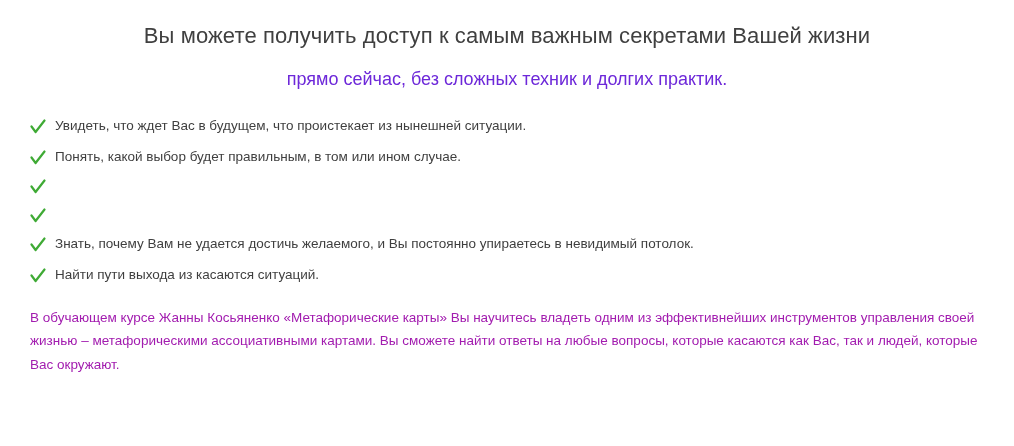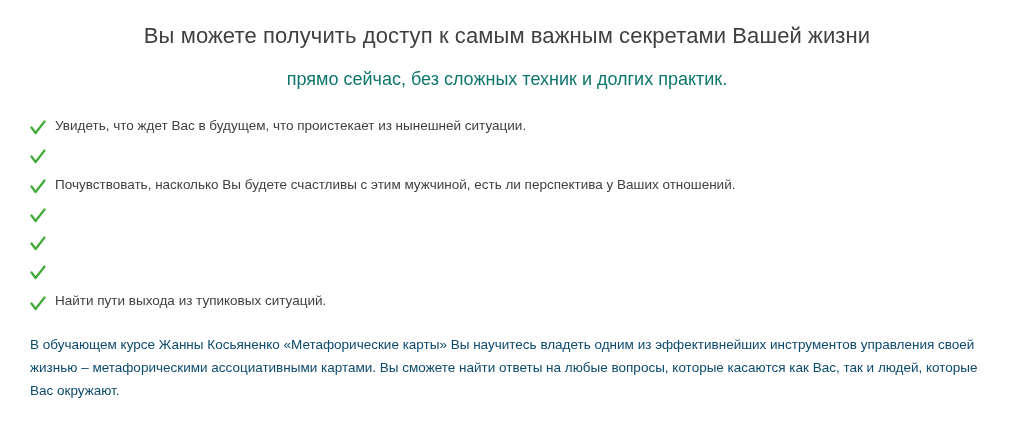--- a/index.html
+++ b/index.html
@@ -28,34 +28,34 @@
     color: #404040;
     letter-spacing: 0.1px;
     margin: 0;
     padding-top: 22px;
     line-height: 1.25;
   }
   .subheadline {
     text-align: center;
     font-size: 18px;
     font-weight: 400;
-    color: #0f766e;
+    color: #6d28d9;
     margin: 0;
     padding-top: 18px;
     line-height: 1.3;
   }
   .list {
     margin: 0;
     padding: 0;
     list-style: none;
     margin-top: 26px;
   }
   .list-item {
     display: flex;
-    align-items: flex-end;
+    align-items: center;
     padding: 0 30px 0 30px;
     margin-bottom: 12.5px;
   }
   .check {
     flex: 0 0 auto;
     width: 16px;
     height: 16px;
     margin-right: 9px;
     position: relative;
     top: 1px;
@@ -67,21 +67,21 @@
     font-size: 13.5px;
     line-height: 1.35;
     color: #3f3f3f;
   }
   .paragraph {
     margin: 0;
     padding: 0 24px 0 30px;
     margin-top: 22px;
     font-size: 13.5px;
     line-height: 1.72;
-    color: #0c4a6e;
+    color: #a21caf;
     max-width: 985px;
   }
 </style>
 </head>
 <body>
 
 <div class="page">
 
   <h1 class="headline">Вы можете получить доступ к самым важным секретами Вашей жизни</h1>
   <h2 class="subheadline">прямо сейчас, без сложных техник и долгих практик.</h2>
@@ -94,28 +94,21 @@
           </svg>
       </span>
       <span class="item-text">Увидеть, что ждет Вас в будущем, что проистекает из нынешней ситуации.</span>
     </li>
     <li class="list-item">
       <span class="check">
         <svg width="16" height="16" viewBox="0 0 16 16">
             <path d="M1.5 7.5 L5.6 13 L14.5 1.5" fill="none" stroke="#3faa35" stroke-width="2.2" stroke-linecap="round" stroke-linejoin="round"></path>
           </svg>
       </span>
-    </li>
-    <li class="list-item">
-      <span class="check">
-        <svg width="16" height="16" viewBox="0 0 16 16">
-            <path d="M1.5 7.5 L5.6 13 L14.5 1.5" fill="none" stroke="#3faa35" stroke-width="2.2" stroke-linecap="round" stroke-linejoin="round"></path>
-          </svg>
-      </span>
-      <span class="item-text">Почувствовать, насколько Вы будете счастливы с этим мужчиной, есть ли перспектива у Ваших отношений.</span>
+      <span class="item-text">Понять, какой выбор будет правильным, в том или ином случае.</span>
     </li>
     <li class="list-item">
       <span class="check">
         <svg width="16" height="16" viewBox="0 0 16 16">
             <path d="M1.5 7.5 L5.6 13 L14.5 1.5" fill="none" stroke="#3faa35" stroke-width="2.2" stroke-linecap="round" stroke-linejoin="round"></path>
           </svg>
       </span>
     </li>
     <li class="list-item">
       <span class="check">
@@ -123,26 +116,27 @@
             <path d="M1.5 7.5 L5.6 13 L14.5 1.5" fill="none" stroke="#3faa35" stroke-width="2.2" stroke-linecap="round" stroke-linejoin="round"></path>
           </svg>
       </span>
     </li>
     <li class="list-item">
       <span class="check">
         <svg width="16" height="16" viewBox="0 0 16 16">
             <path d="M1.5 7.5 L5.6 13 L14.5 1.5" fill="none" stroke="#3faa35" stroke-width="2.2" stroke-linecap="round" stroke-linejoin="round"></path>
           </svg>
       </span>
+      <span class="item-text">Знать, почему Вам не удается достичь желаемого, и Вы постоянно упираетесь в невидимый потолок.</span>
     </li>
     <li class="list-item">
       <span class="check">
         <svg width="16" height="16" viewBox="0 0 16 16">
             <path d="M1.5 7.5 L5.6 13 L14.5 1.5" fill="none" stroke="#3faa35" stroke-width="2.2" stroke-linecap="round" stroke-linejoin="round"></path>
           </svg>
       </span>
-      <span class="item-text">Найти пути выхода из тупиковых ситуаций.</span>
+      <span class="item-text">Найти пути выхода из касаются ситуаций.</span>
     </li>
   </ul>
 
   <p class="paragraph">В обучающем курсе Жанны Косьяненко «Метафорические карты» Вы научитесь владеть одним из эффективнейших инструментов управления своей жизнью – метафорическими ассоциативными картами. Вы сможете найти ответы на любые вопросы, которые касаются как Вас, так и людей, которые Вас окружают.</p>
 
 </div>
 
 </body></html>

